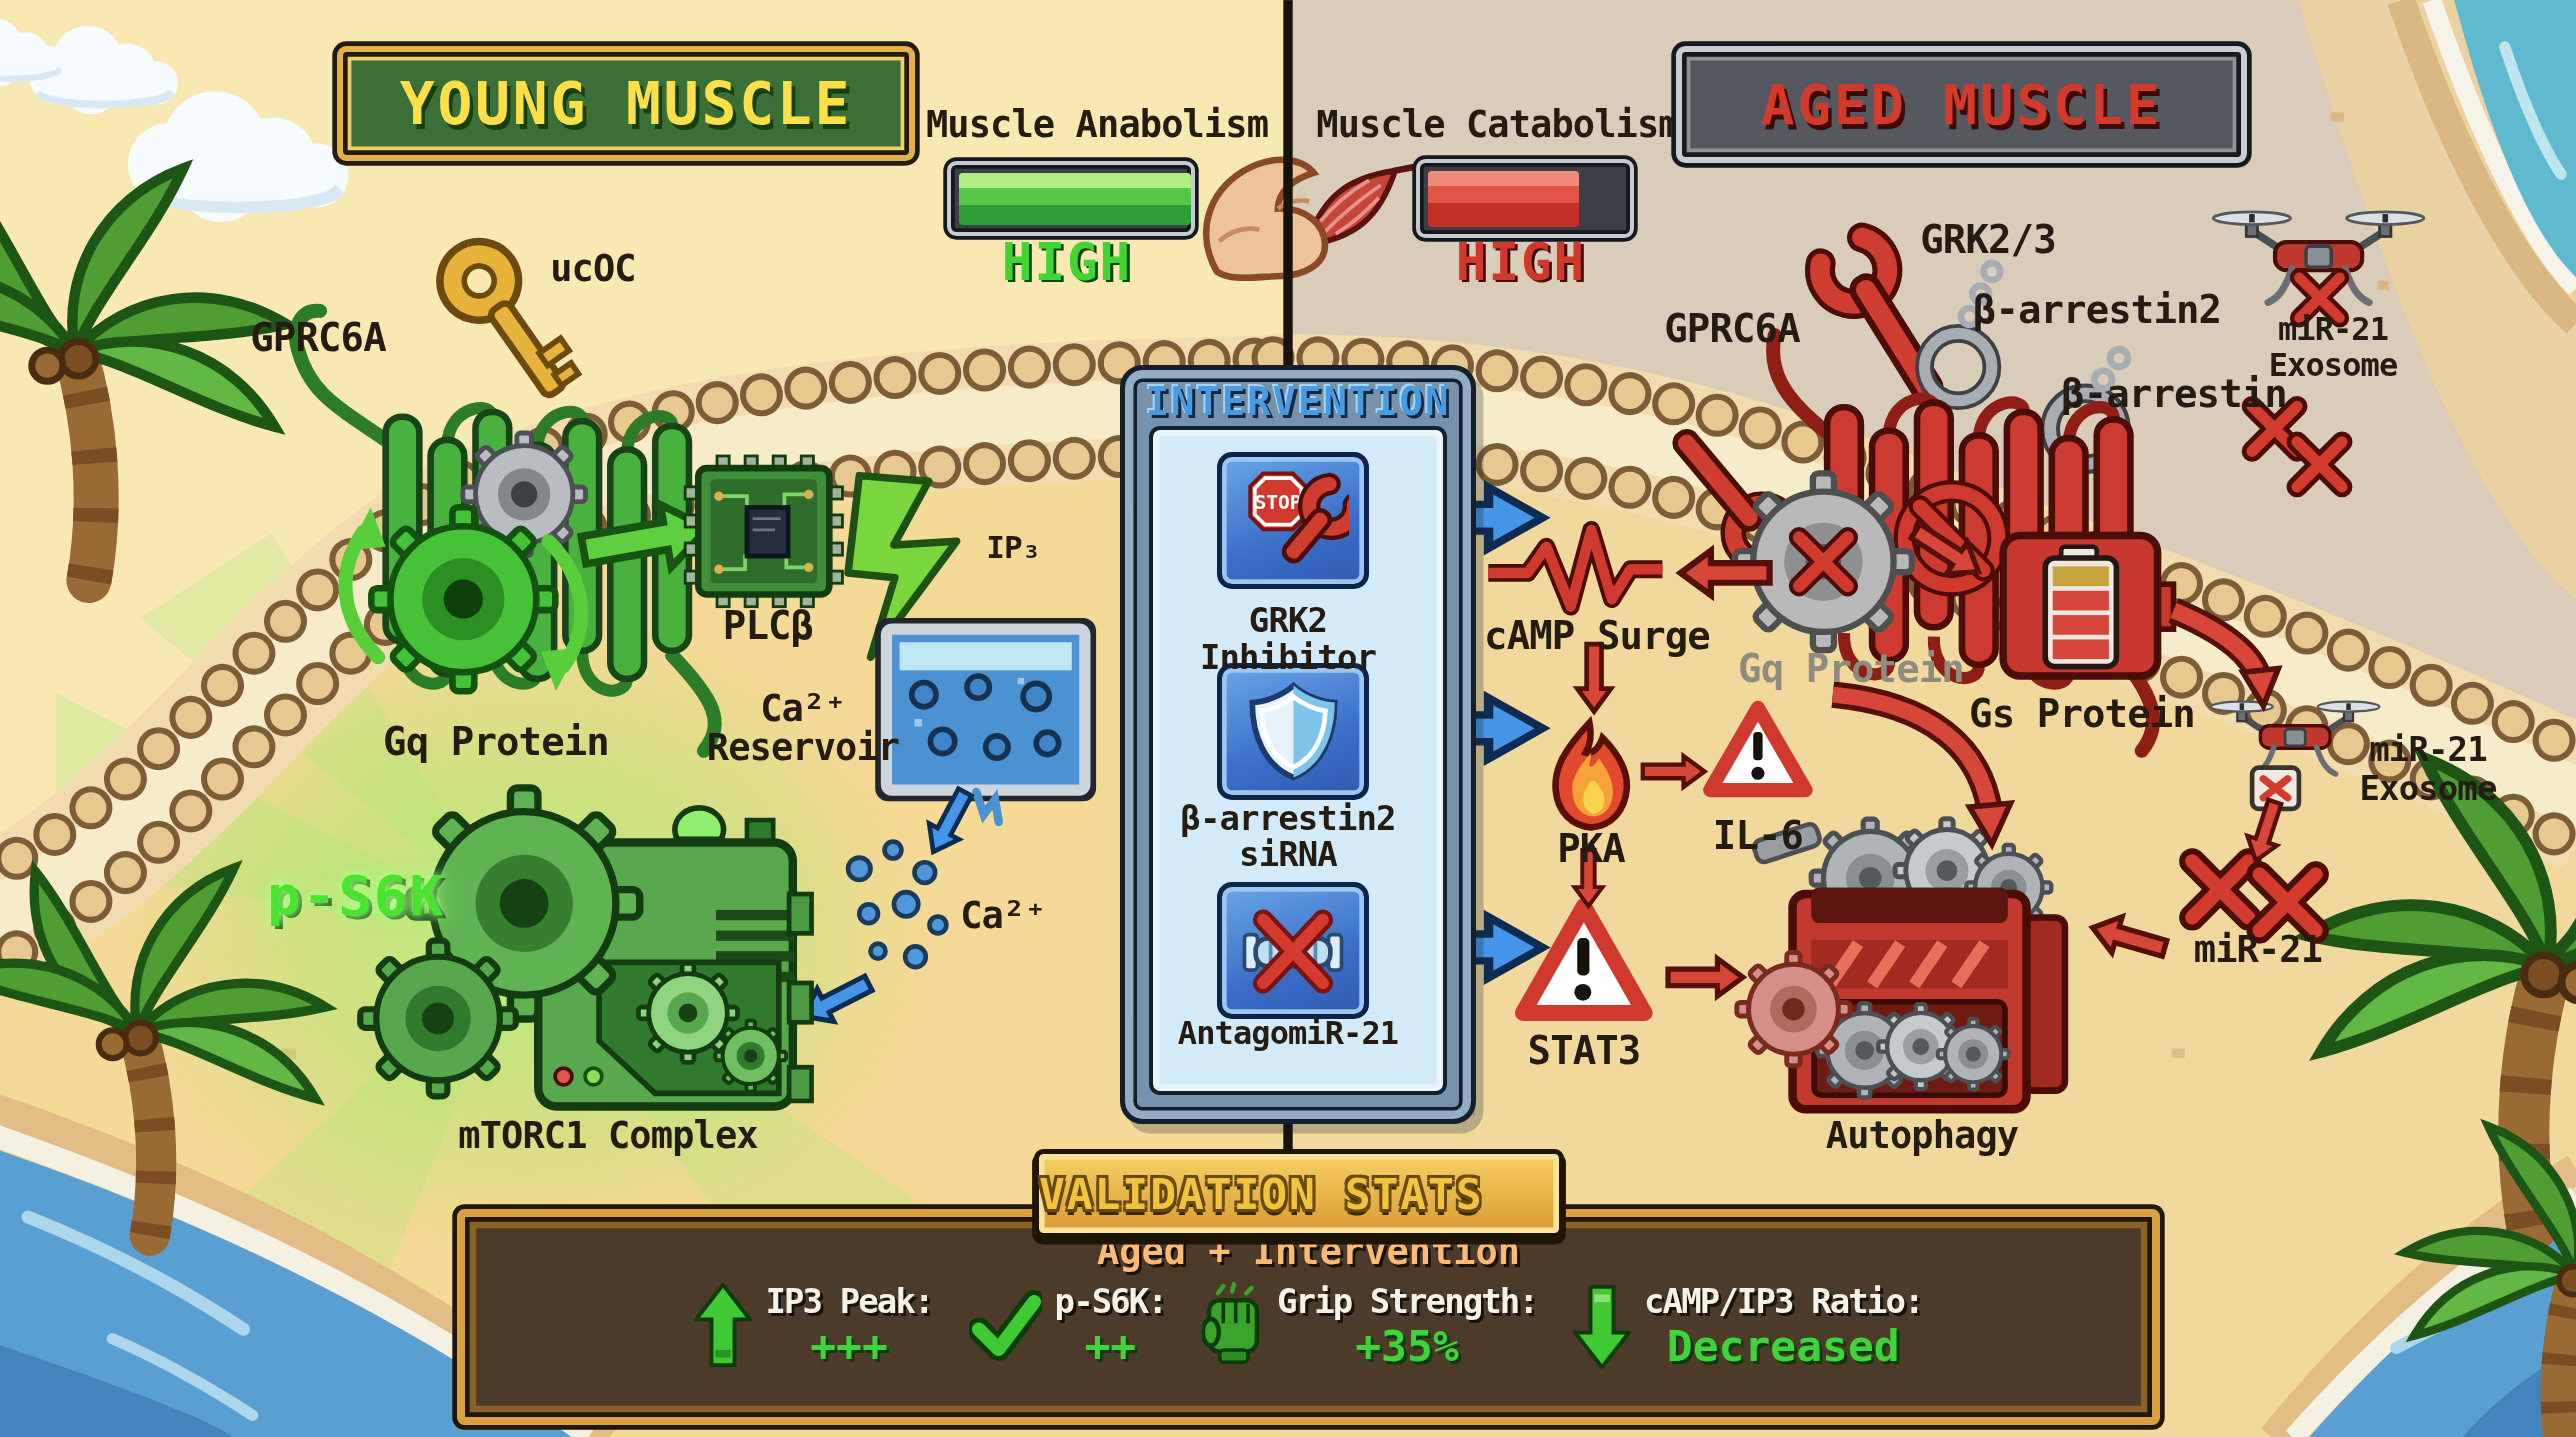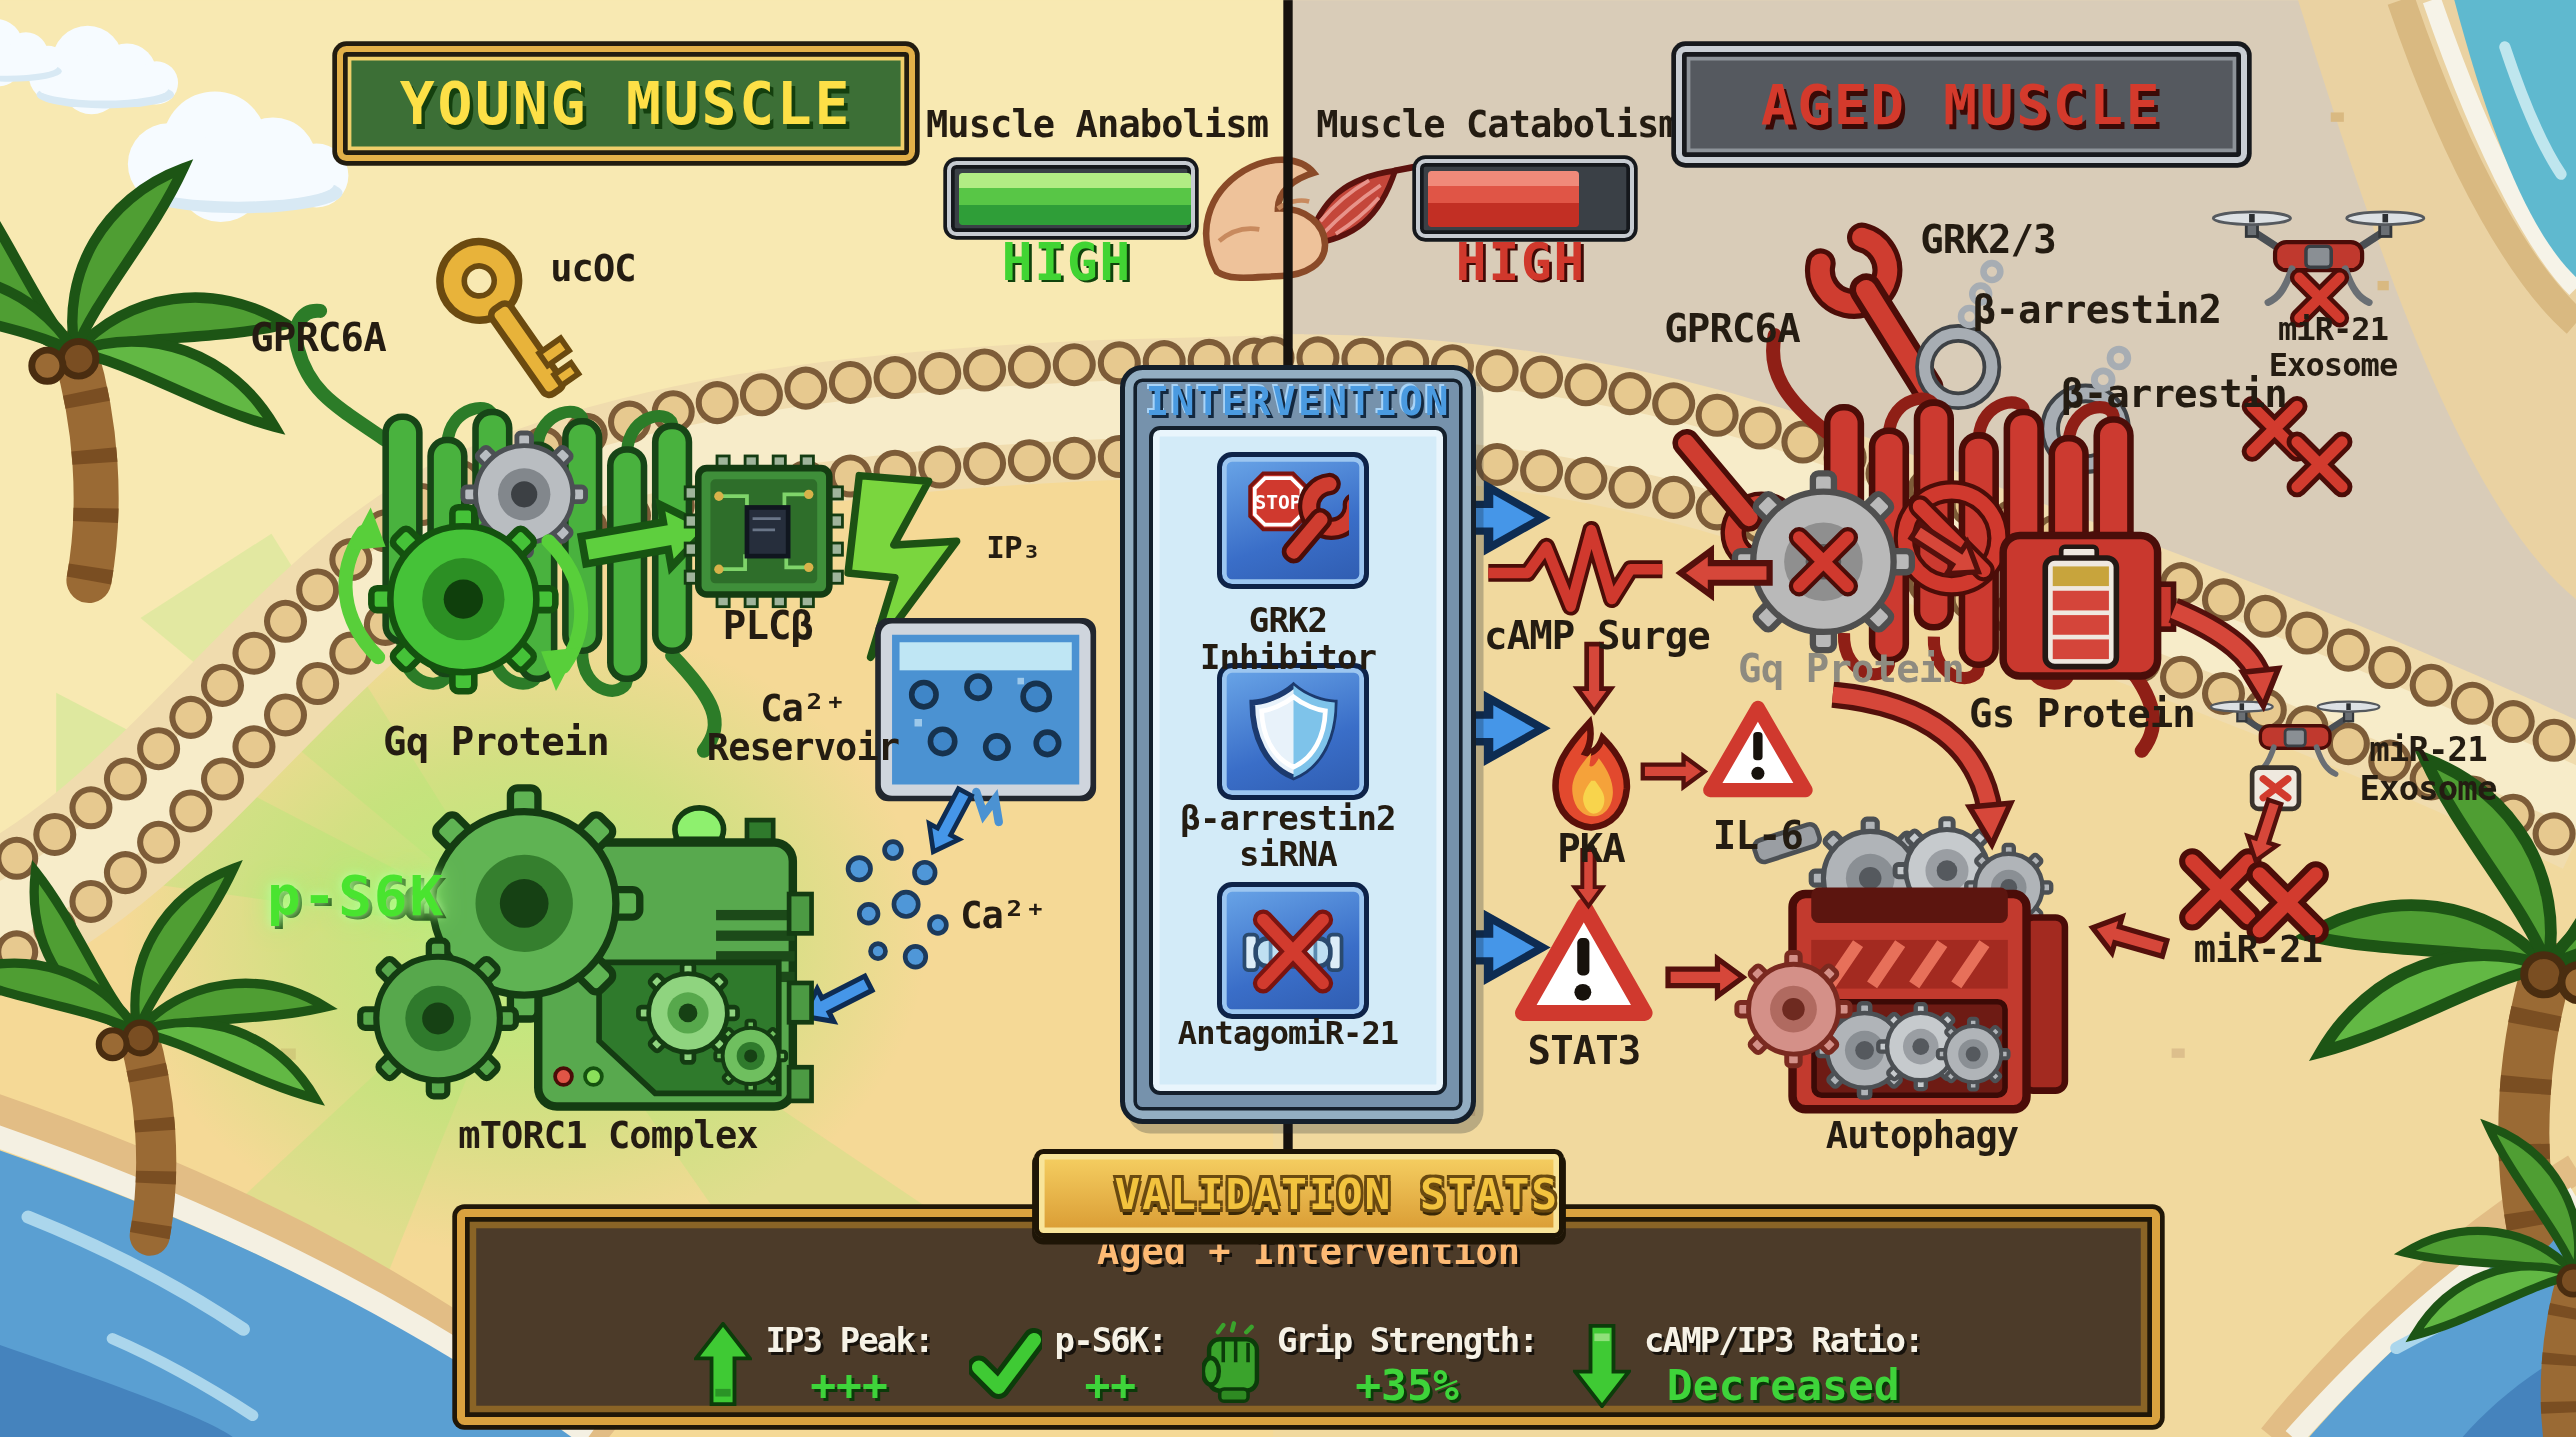--- a/index.html
+++ b/index.html
@@ -34,29 +34,29 @@
   .ipanel .ititle{position:absolute;left:0;right:0;top:9.4px;text-align:center;
     font:bold 39px "DejaVu Sans Mono",monospace;color:#4a9ae0;letter-spacing:1.9px;
     text-shadow:2.8px 2.8px 0 #13283f,-1.9px -1.9px 0 #a8d4f8}
   .ipanel .iinner{position:absolute;left:24px;right:24px;top:56px;bottom:24px;background:#d3ebf8;
     border:4.7px solid #141f2b;border-radius:11.2px;box-shadow:inset 0 0 0 6.6px rgba(255,255,255,.5)}
   .icard{position:absolute;width:142px;height:127px;border-radius:15px;z-index:5;
     background:linear-gradient(160deg,#6aa6e8,#3a6ec8 60%,#2f5cb0);border:5.6px solid #0e2348;
     box-shadow:inset 0 0 0 4.7px #9cc6f0;display:flex;align-items:center;justify-content:center}
   .vplate{position:absolute;left:1034px;top:1149px;width:520px;height:79px;z-index:8;border-radius:9.4px;
     background:linear-gradient(#f6d063,#d99b33);border:5.6px solid #1e1506;
-    box-shadow:inset 0 0 0 5.6px #f8e49a,0 4.7px 0 1.9px #1e1506;display:flex;align-items:center;justify-content:flex-end}
+    box-shadow:inset 0 0 0 5.6px #f8e49a,0 4.7px 0 1.9px #1e1506;display:flex;align-items:center;justify-content:flex-start}
   .vplate .vtxt{font:bold 43px "DejaVu Sans Mono",monospace;color:#f2c33e;letter-spacing:1.9px;
     text-shadow:-2.8px -2.8px 0 #6a4a10,2.8px -2.8px 0 #6a4a10,-2.8px 2.8px 0 #6a4a10,2.8px 2.8px 0 #6a4a10,0 5.6px 0 #3a2806}
   .vpanel{position:absolute;left:457px;top:1209px;width:1687px;height:200px;background:#4c3b29;z-index:7;
     border:8.4px solid #daa23f;border-radius:7.5px;
     box-shadow:0 0 0 4.7px #201708,inset 0 0 0 4.7px #201708,inset 0 0 0 11.2px #8a6426}
   .vsub{position:absolute;left:0;right:0;top:13px;text-align:center;font:bold 37px "DejaVu Sans Mono",monospace;
     color:#fdba74;text-shadow:2.8px 2.8px 0 #17120c}
-  .vstats{position:absolute;left:28px;right:28px;top:64px;bottom:7.5px;display:flex;align-items:flex-end;
+  .vstats{position:absolute;left:28px;right:28px;top:64px;bottom:7.5px;display:flex;align-items:flex-start;
     justify-content:center;gap:36px}
   .stat{display:flex;align-items:center;gap:13px}
   .stat .txt{display:flex;flex-direction:column;align-items:center;gap:0px}
   .stat .slabel{font:bold 34px "DejaVu Sans Mono",monospace;letter-spacing:-1.9px;color:#f6f2e6;
     text-shadow:2.8px 2.8px 0 #17120c;white-space:nowrap}
   .stat .svalue{font:bold 43px "DejaVu Sans Mono",monospace;color:#3ed43a;text-shadow:2.8px 2.8px 0 #0c3a0a;
     white-space:nowrap}
 </style>
 </head>
 <body>

